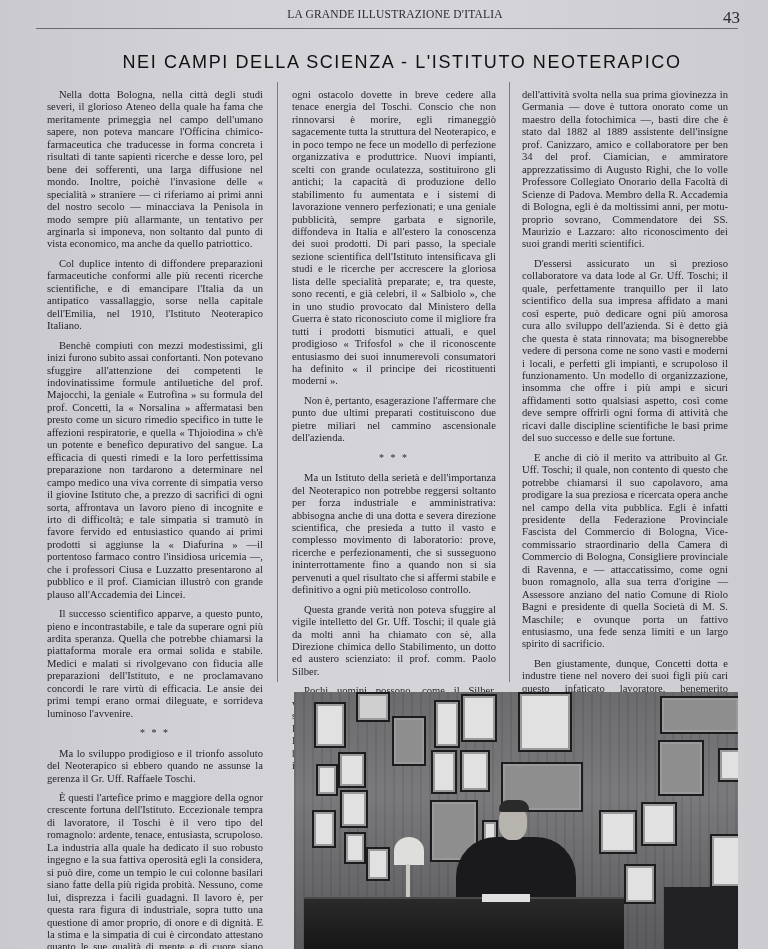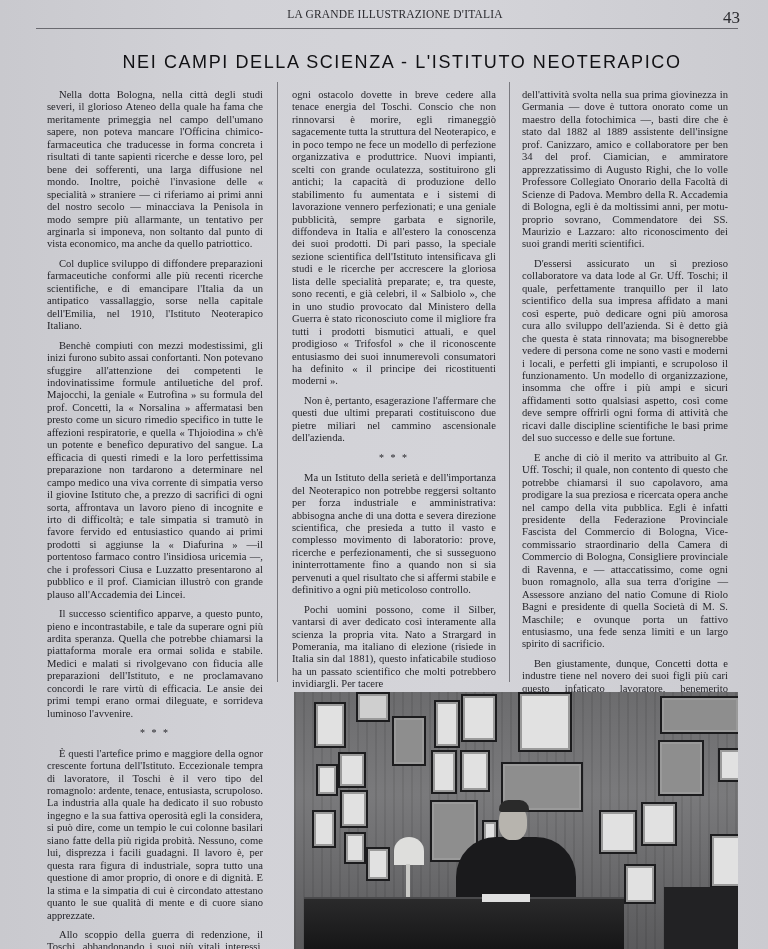--- a/index.html
+++ b/index.html
@@ -106,33 +106,35 @@
   </div>
   <div class="head-rule"></div>
 
   <h1 class="headline">NEI CAMPI DELLA SCIENZA - L'ISTITUTO NEOTERAPICO</h1>
 
   <div class="col-rule rule1"></div>
   <div class="col-rule rule2"></div>
 
   <div class="col col1">
     <p>Nella dotta Bologna, nella città degli studi severi, il glorioso Ateneo della quale ha fama che meritamente primeggia nel campo dell'umano sapere, non poteva mancare l'Officina chimico-farmaceutica che traducesse in forma concreta i risultati di tante sapienti ricerche e desse loro, pel bene dei sofferenti, una larga diffusione nel mondo. Inoltre, poichè l'invasione delle « specialità » straniere — ci riferiamo ai primi anni del nostro secolo — minacciava la Penisola in modo sempre più allarmante, un tentativo per arginarla si imponeva, non soltanto dal punto di vista economico, ma anche da quello patriottico.</p>
-    <p>Col duplice sviluppo di diffondere preparazioni farmaceutiche conformi alle più recenti ricerche scientifiche, e di emancipare l'Italia da un antipatico vassallaggio, sorse nella capitale dell'Emilia, nel 1910, l'Istituto Neoterapico Italiano.</p>
+    <p>Col duplice intento di diffondere preparazioni farmaceutiche conformi alle più recenti ricerche scientifiche, e di emancipare l'Italia da un antipatico vassallaggio, sorse nella capitale dell'Emilia, nel 1910, l'Istituto Neoterapico Italiano.</p>
     <p>Benchè compiuti con mezzi modestissimi, gli inizi furono subito assai confortanti. Non potevano sfuggire all'attenzione dei competenti le indovinatissime formule antiluetiche del prof. Majocchi, la geniale « Eutrofina » su formula del prof. Concetti, la « Norsalina » affermatasi ben presto come un sicuro rimedio specifico in tutte le affezioni respiratorie, e quella « Thjoiodina » ch'è un potente e benefico depurativo del sangue. La efficacia di questi rimedi e la loro perfettissima preparazione non tardarono a determinare nel campo medico una viva corrente di simpatia verso il giovine Istituto che, a prezzo di sacrifici di ogni sorta, affrontava un lavoro pieno di incognite e irto di difficoltà; e tale simpatia si tramutò in favore fervido ed entusiastico quando ai primi prodotti si aggiunse la « Diafurina » —il portentoso farmaco contro l'insidiosa uricemia —, che i professori Ciusa e Luzzatto presentarono al pubblico e il prof. Ciamician illustrò con grande plauso all'Accademia dei Lincei.</p>
     <p>Il successo scientifico apparve, a questo punto, pieno e incontrastabile, e tale da superare ogni più ardita speranza. Quella che potrebbe chiamarsi la piattaforma morale era ormai solida e stabile. Medici e malati si rivolgevano con fiducia alle preparazioni dell'Istituto, e ne proclamavano concordi le rare virtù di efficacia. Le ansie dei primi tempi erano ormai dileguate, e sorrideva luminoso l'avvenire.</p>
     <p class="stars">* * *</p>
+    <p>Ma lo sviluppo prodigioso e il trionfo assoluto del Neoterapico si ebbero quando ne assunse la gerenza il Gr. Uff. Raffaele Toschi.</p>
     <p>È questi l'artefice primo e maggiore della ognor crescente fortuna dell'Istituto. Eccezionale tempra di lavoratore, il Toschi è il vero tipo del romagnolo: ardente, tenace, entusiasta, scrupoloso. La industria alla quale ha dedicato il suo robusto ingegno e la sua fattiva operosità egli la considera, si può dire, come un tempio le cui colonne basilari siano fatte della più rigida probità. Nessuno, come lui, disprezza i facili guadagni. Il lavoro è, per questa rara figura di industriale, sopra tutto una questione di amor proprio, di onore e di dignità. E la stima e la simpatia di cui è circondato attestano quanto le sue qualità di mente e di cuore siano apprezzate.</p>
     <p>Allo scoppio della guerra di redenzione, il Toschi, abbandonando i suoi più vitali interessi, andò alla fronte; dove, col grado di tenente colon-</p>
   </div>
 
   <div class="col col2">
     <p style="text-indent:0">ogni ostacolo dovette in breve cedere alla tenace energia del Toschi. Conscio che non rinnovarsi è morire, egli rimaneggiò sagacemente tutta la struttura del Neoterapico, e in poco tempo ne fece un modello di perfezione organizzativa e produttrice. Nuovi impianti, scelti con grande oculatezza, sostituirono gli antichi; la capacità di produzione dello stabilimento fu aumentata e i sistemi di lavorazione vennero perfezionati; e una geniale pubblicità, sempre garbata e signorile, diffondeva in Italia e all'estero la conoscenza dei suoi prodotti. Di pari passo, la speciale sezione scientifica dell'Istituto intensificava gli studi e le ricerche per accrescere la gloriosa lista delle specialità preparate; e, tra queste, sono recenti, e già celebri, il « Salbiolo », che in uno studio provocato dal Ministero della Guerra è stato riconosciuto come il migliore fra tutti i prodotti bismutici attuali, e quel prodigioso « Trifosfol » che il riconoscente entusiasmo dei suoi innumerevoli consumatori ha definito « il principe dei ricostituenti moderni ».</p>
-    <p>Non è, pertanto, esagerazione l'affermare che questi due ultimi preparati costituiscono due pietre miliari nel cammino ascensionale dell'azienda.</p>
+    <p>Non è, pertanto, esagerazione l'affermare che punto due ultimi preparati costituiscono due pietre miliari nel cammino ascensionale dell'azienda.</p>
     <p class="stars">* * *</p>
     <p>Ma un Istituto della serietà e dell'importanza del Neoterapico non potrebbe reggersi soltanto per forza industriale e amministrativa: abbisogna anche di una dotta e severa direzione scientifica, che presieda a tutto il vasto e complesso movimento di laboratorio: prove, ricerche e perfezionamenti, che si susseguono ininterrottamente fino a quando non si sia pervenuti a quel risultato che si affermi stabile e definitivo a ogni più meticoloso controllo.</p>
+    <p>Questa grande verità non poteva sfuggire al vigile intelletto del Gr. Uff. Toschi; il quale già da molti anni ha chiamato con sè, alla Direzione chimica dello Stabilimento, un dotto ed austero scienziato: il prof. comm. Paolo Silber.</p>
     <p>Pochi uomini possono, come il Silber, vantarsi di aver dedicato così interamente alla scienza la propria vita. Nato a Strargard in Pomerania, ma italiano di elezione (risiede in Italia sin dal 1881), questo infaticabile studioso ha un passato scientifico che molti potrebbero invidiargli. Per tacere</p>
   </div>
 
   <div class="col col3">
     <p style="text-indent:0">dell'attività svolta nella sua prima giovinezza in Germania — dove è tuttora onorato come un maestro della fotochimica —, basti dire che è stato dal 1882 al 1889 assistente dell'insigne prof. Canizzaro, amico e collaboratore per ben 34 del prof. Ciamician, e ammiratore apprezzatissimo di Augusto Righi, che lo volle Professore Collegiato Onorario della Facoltà di Scienze di Padova. Membro della R. Accademia di Bologna, egli è da moltissimi anni, per motu-proprio sovrano, Commendatore dei SS. Maurizio e Lazzaro: alto riconoscimento dei suoi grandi meriti scientifici.</p>
     <p>D'essersi assicurato un sì prezioso collaboratore va data lode al Gr. Uff. Toschi; il quale, perfettamente tranquillo per il lato scientifico della sua impresa affidato a mani così esperte, può dedicare ogni più amorosa cura allo sviluppo dell'azienda. Si è detto già che questa è stata rinnovata; ma bisognerebbe vedere di persona come ne sono vasti e moderni i locali, e perfetti gli impianti, e scrupoloso il funzionamento. Un modello di organizzazione, insomma che offre i più ampi e sicuri affidamenti sotto qualsiasi aspetto, così come deve sempre offrirli ogni forma di attività che ricavi dalle discipline scientifiche le basi prime del suo successo e delle sue fortune.</p>
     <p>E anche di ciò il merito va attribuito al Gr. Uff. Toschi; il quale, non contento di questo che potrebbe chiamarsi il suo capolavoro, ama prodigare la sua preziosa e ricercata opera anche nel campo della vita pubblica. Egli è infatti presidente della Federazione Provinciale Fascista del Commercio di Bologna, Vice-commissario straordinario della Camera di Commercio di Bologna, Consigliere provinciale di Ravenna, e — attaccatissimo, come ogni buon romagnolo, alla sua terra d'origine — Assessore anziano del natio Comune di Riolo Bagni e presidente di quella Società di M. S. Maschile; e ovunque porta un fattivo entusiasmo, una fede senza limiti e un largo spirito di sacrificio.</p>
     <p>Ben giustamente, dunque, Concetti dotta e industre tiene nel novero dei suoi figli più cari questo infaticato lavoratore, benemerito dell'industria, della pubblica amministrazione e — pei geniali prodotti del suo mirabile Neoterapico — dell'umanità sofferente.</p>
   </div>
 

